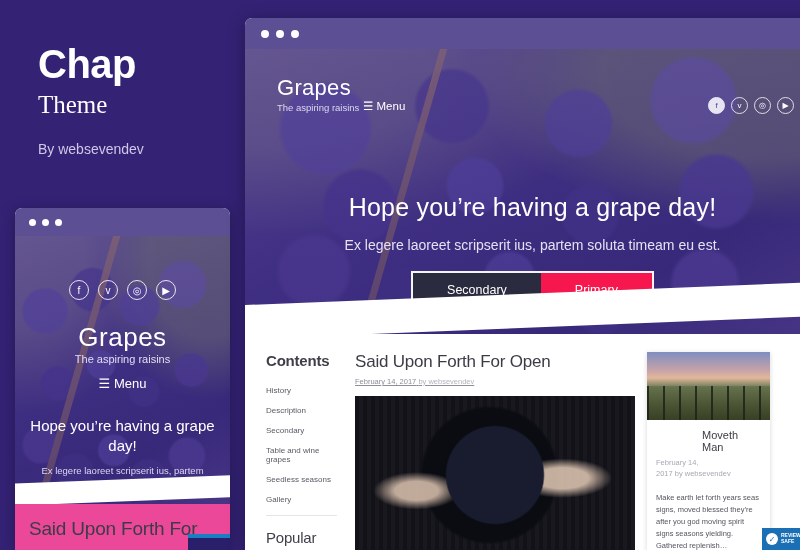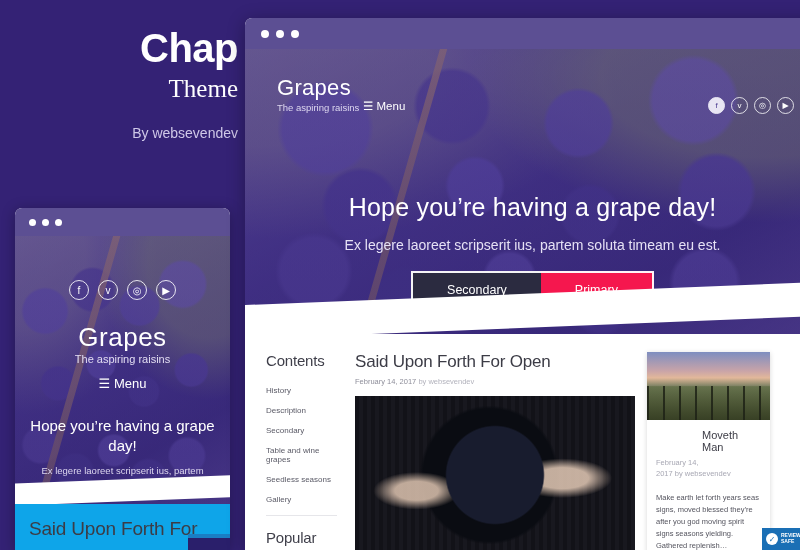--- a/index.html
+++ b/index.html
@@ -5,21 +5,21 @@
   * { box-sizing: border-box; margin: 0; padding: 0; }
   html, body {
     width: 800px; height: 550px;
     overflow: hidden;
     font-family: "Liberation Sans", sans-serif;
     background: #342275;
   }
   .stage { position: relative; width: 800px; height: 550px; background: #342275; }
 
   
-  .promo { position: absolute; left: 38px; top: 28px; width: 200px; text-align: right; }
+  .promo { position: absolute; left: 38px; top: 44px; width: 200px; }
   .promo-title {
     font-size: 40px; font-weight: bold; color: #ffffff;
     letter-spacing: -0.5px; line-height: 1.0;
   }
   .promo-sub {
     font-size: 25px; color: #ffffff; font-weight: 300;
     margin-top: 8px; line-height: 1.0; font-family: Liberation Serif, serif;
   }
   .promo-by {
     font-size: 14px; color: #cfc8e8; margin-top: 24px; font-weight: 400;
@@ -35,21 +35,21 @@
     overflow: hidden;
   }
   .mobile-bar {
     height: 28px; background: #5c4f93;
     display: flex; align-items: center; padding-left: 14px; gap: 6px;
   }
   .dot { width: 7px; height: 7px; border-radius: 50%; background: #ffffff; }
   .mobile-hero {
     position: relative; height: 268px; overflow: hidden;
   }
-  .mobile-body { background:#0ea5e9; height: 46px; padding: 14px 14px 0 14px; position: relative;}
+  .mobile-body { background:#ec4899; height: 46px; padding: 14px 14px 0 14px; position: relative;}
   .mobile-post-title {
     font-size: 19px; color: #3c3c46; font-weight: 400; letter-spacing: -0.2px;
     white-space: nowrap;
   }
   .mobile-badge {
     position: absolute; right: 0px; bottom: 0px;
     width: 42px; height: 16px; background: #2a1f6b;
   }
   .mobile-badge:before{
     content:""; position:absolute; left:0; top:0; width:42px; height:4px; background:#1a7ec4;
@@ -132,29 +132,29 @@
   .d-btns { position:absolute; top:222px; left:0; right:0; display:flex; justify-content:center; z-index:3;}
   .d-btn { font-size:12.5px; padding:10px 34px; color:#fff; border:2px solid rgba(255,255,255,.95);}
   .d-btn.sec { background:#2b2b40; border-right:none;}
   .d-btn.pri { background:#f5174e; border-left:none;}
   .d-slant { position:absolute; left:-4%; bottom:-6px; width:112%; height:34px; background:#fff;
     transform: rotate(-2.3deg); transform-origin:left bottom; z-index:4;}
 
   
   .desk-content { display:flex; padding: 18px 0 0 0; gap:0; }
   .col-side { width:100px; padding-left:21px; }
-  .side-h { font-size:15px; color:#3f3f4a; font-weight:400; letter-spacing:-0.2px;}
+  .side-h { font-size:15px; color:#3f3f4a; font-weight:700; letter-spacing:-0.2px;}
   .side-list { margin-top:11px; }
   .side-list li { list-style:none; font-size:8px; color:#5a5a66; padding:5.5px 0; }
   .side-rule { height:1px; background:#e6e6ea; margin:6px 8px 0 0;}
   .side-h2 { font-size:15px; color:#3f3f4a; font-weight:400; margin-top:13px; letter-spacing:-0.2px;}
 
   .col-main { width: 290px; padding-left:10px;}
   .post-title { font-size:17px; color:#3c3c46; font-weight:400; letter-spacing:-0.2px;}
-  .post-meta { font-size:7.5px; color:#8e8e9a; margin-top:5px;}
+  .post-meta { font-size:7.5px; color:#8e8e9a; margin-top:5px;text-decoration:underline;}
   .post-meta .by { color:#b3b3bd;}
   .post-photo { margin-top:10px; width:280px; height:158px; overflow:hidden; position:relative;
     background:#141418; }
   .bowl-photo { position:absolute; inset:0;
     background:
       radial-gradient(circle at 50% 50%, rgba(24,28,46,1) 0 30%, transparent 31%),
       radial-gradient(circle at 44% 42%, rgba(46,54,92,.95) 0 4.5%, transparent 5%),
       radial-gradient(circle at 54% 38%, rgba(38,44,78,.95) 0 4.5%, transparent 5%),
       radial-gradient(circle at 38% 52%, rgba(52,60,100,.95) 0 4.5%, transparent 5%),
       radial-gradient(circle at 50% 56%, rgba(40,48,84,.95) 0 4.5%, transparent 5%),

